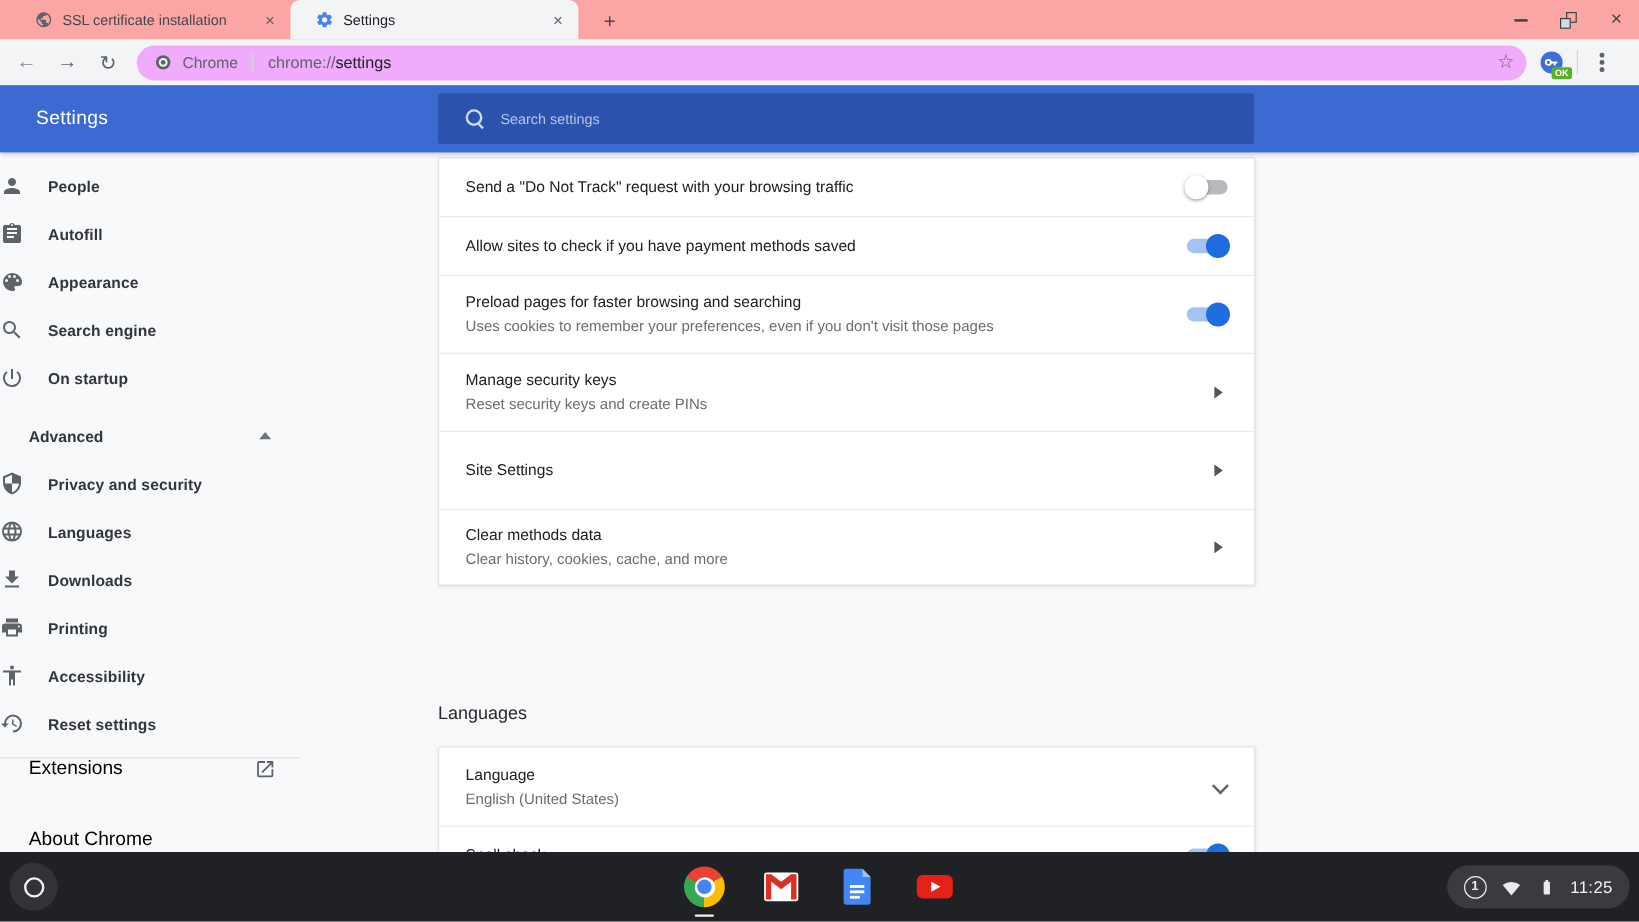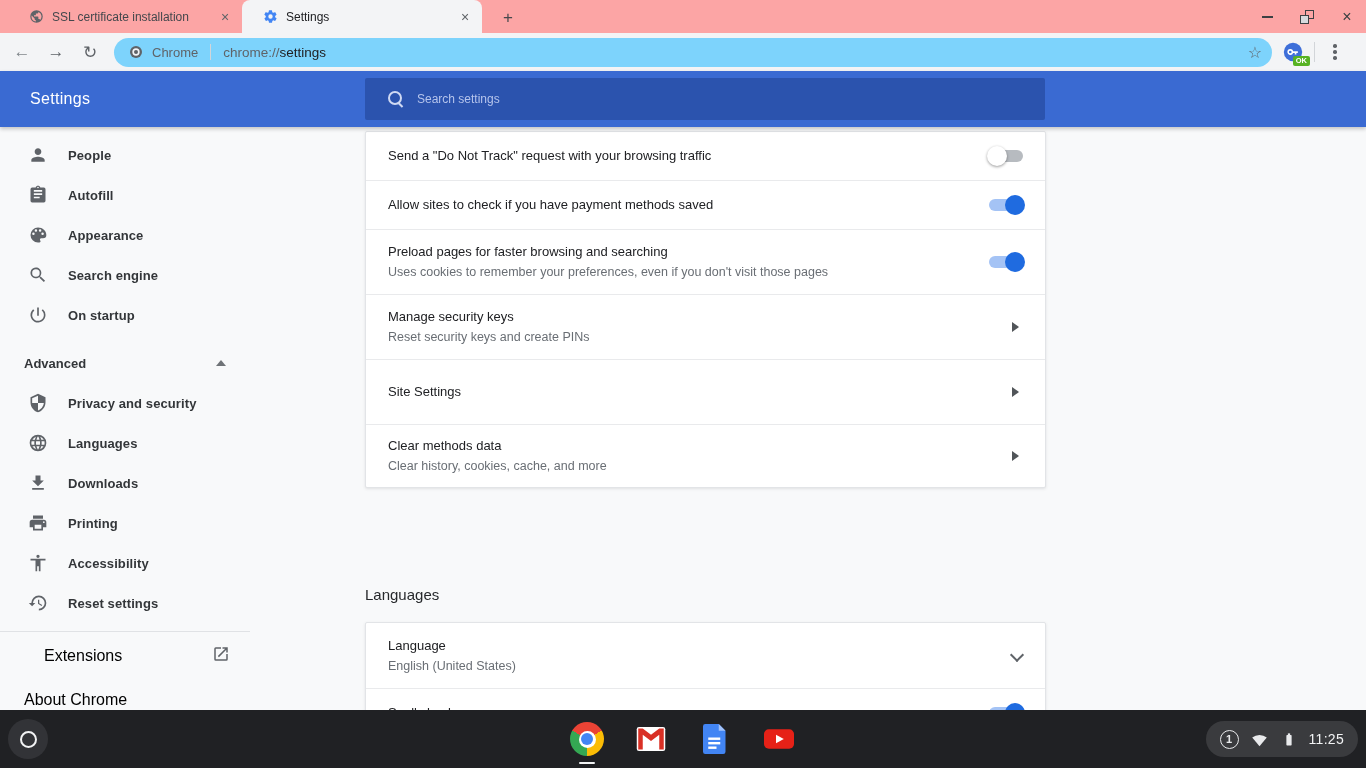--- a/index.html
+++ b/index.html
@@ -21,21 +21,21 @@
   .wc-min span { display:block; width:11px; height:2px; background:#3c4043; }
   .wc-restore { position:relative; }
   .wc-restore .sq-back { position:absolute; right:2px; top:2px; width:9px; height:9px; border:1.5px solid #3c4043; }
   .wc-restore .sq-front { position:absolute; left:2px; bottom:2px; width:9px; height:9px; border:1.5px solid #3c4043; background:#d7dade; }
   .wc-close { font-size:16px; }
 
   
   .toolbar { position:absolute; left:0; top:33px; width:1366px; height:38px; background:#f3f4f6; display:flex; align-items:center; }
   .nav-btn { width:28px; height:28px; display:flex; align-items:center; justify-content:center; font-size:17px; color:#5f6368; margin-left:6px; }
   .nav-btn.back { color:#80868b; margin-left:8px; }
-  .omnibox { height:29px; background:#7dd3fc; border-radius:15px; margin-left:10px; flex:1; max-width:1158px; display:flex; align-items:center; padding:0 10px 0 14px; }
+  .omnibox { height:29px; background:#f0abfc; border-radius:15px; margin-left:10px; flex:1; max-width:1158px; display:flex; align-items:center; padding:0 10px 0 14px; }
   .omni-ic { width:16px; height:16px; margin-right:8px; }
   .site-name { font-size:13px; color:#5f6368; }
   .omni-sep { width:1px; height:16px; background:#d2d5d9; margin:0 12px; }
   .url { font-size:13.5px; color:#5f6368; }
   .url b { color:#202124; font-weight:normal; }
   .omni-spacer { flex:1; }
   .star { font-size:16px; color:#5f6368; }
   .ext-area { display:flex; align-items:center; margin:0 8px 0 10px; }
   .ext-icon { position:relative; width:22px; height:22px; }
   .ext-badge { position:absolute; right:-6px; bottom:-3px; background:#56b224; color:#fff; font-size:7.5px; font-weight:bold; padding:1.5px 3px; border-radius:2px; line-height:1; }
@@ -51,29 +51,29 @@
   .mag::before { content:""; position:absolute; left:1px; top:1px; width:10px; height:10px; border:2px solid #cfd9f3; border-radius:50%; }
   .mag::after { content:""; position:absolute; left:12px; top:12px; width:6px; height:2px; background:#cfd9f3; transform:rotate(45deg); transform-origin:0 0; }
   .s-search input { background:transparent; border:none; outline:none; color:#e8eefc; font-size:12px; width:560px; font-family:"Liberation Sans",sans-serif; }
   .s-search input::placeholder { color:#b5c4ec; }
 
   
   .content { position:absolute; left:0; top:127px; width:1366px; height:583px; background:#f8f9fa; overflow:hidden; }
 
   
   .sidebar { position:absolute; left:0; top:0; width:250px; }
-  .nav-item { height:40px; display:flex; align-items:center; padding-left:28px; cursor:default; }
+  .nav-item { height:40px; display:flex; align-items:center; cursor:default; }
   .nav-item .nav-ic { width:20px; height:20px; margin-right:20px; display:flex; align-items:center; justify-content:center; }
   .nav-item .nav-label { font-size:13px; color:#333639; font-weight:bold; letter-spacing:.1px; }
   .nav-pad-top { height:8px; }
   .advanced-row { height:40px; margin-top:8px; display:flex; align-items:center; padding:0 24px; justify-content:space-between; }
   .advanced-row .nav-label { font-size:13px; color:#333639; font-weight:bold; }
   .caret-up { width:0; height:0; border-left:5px solid transparent; border-right:5px solid transparent; border-bottom:6px solid #6f7377; }
   .side-divider { height:1px; background:#e0e2e5; margin-top:8px; }
-  .extensions-row { height:48px; display:flex; align-items:center; justify-content:space-between; padding:0 20px 0 24px;margin-left:20px; }
+  .extensions-row { height:48px; display:flex; align-items:flex-start; justify-content:space-between; padding:0 20px 0 24px; }
   .about-row { height:40px; display:flex; align-items:center; padding-left:24px; }
 
   
   .card { position:absolute; left:365px; width:681px; background:#ffffff; border:1px solid #e2e4e7; border-radius:2px; box-shadow:0 1px 3px rgba(60,64,67,.13); }
   .card1 { top:4px; }
   .card2 { top:495px; height:130px; }
   .row { position:relative; border-top:1px solid #e9eaec; padding:0 22px; display:flex; flex-direction:column; justify-content:center; }
   .card1 .row:first-child { border-top:none; }
   .card2 .row:first-child { border-top:none; }
   .row .r-title { font-size:13px; color:#202124; line-height:20px; }

